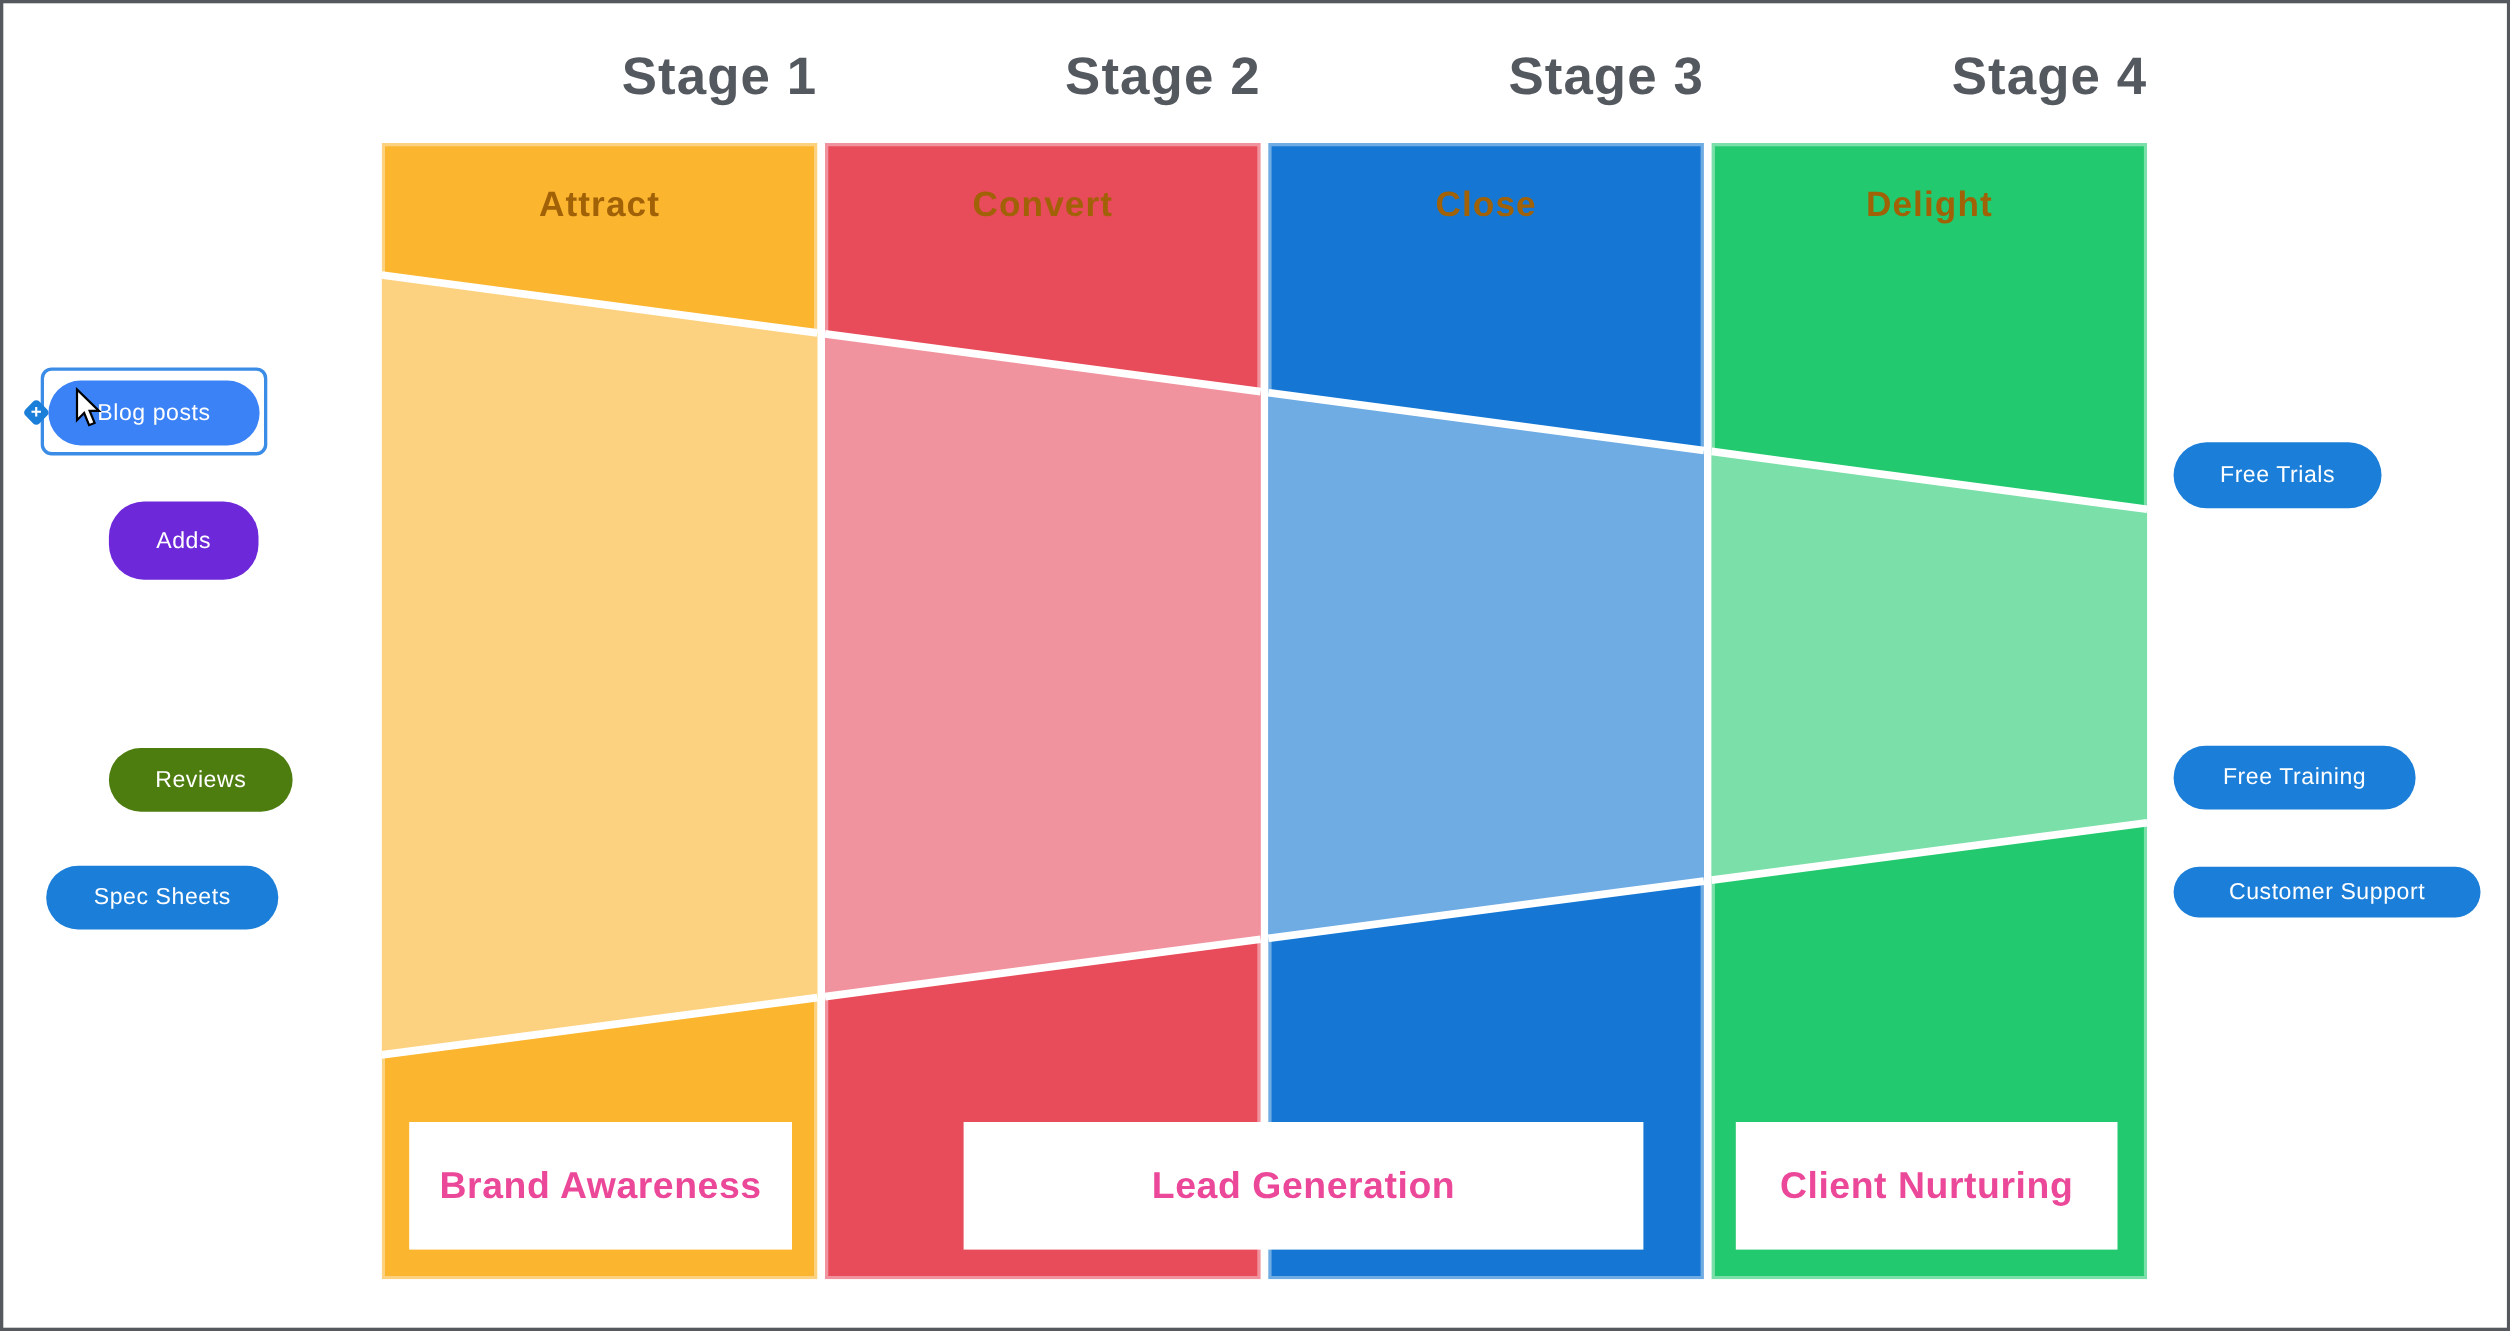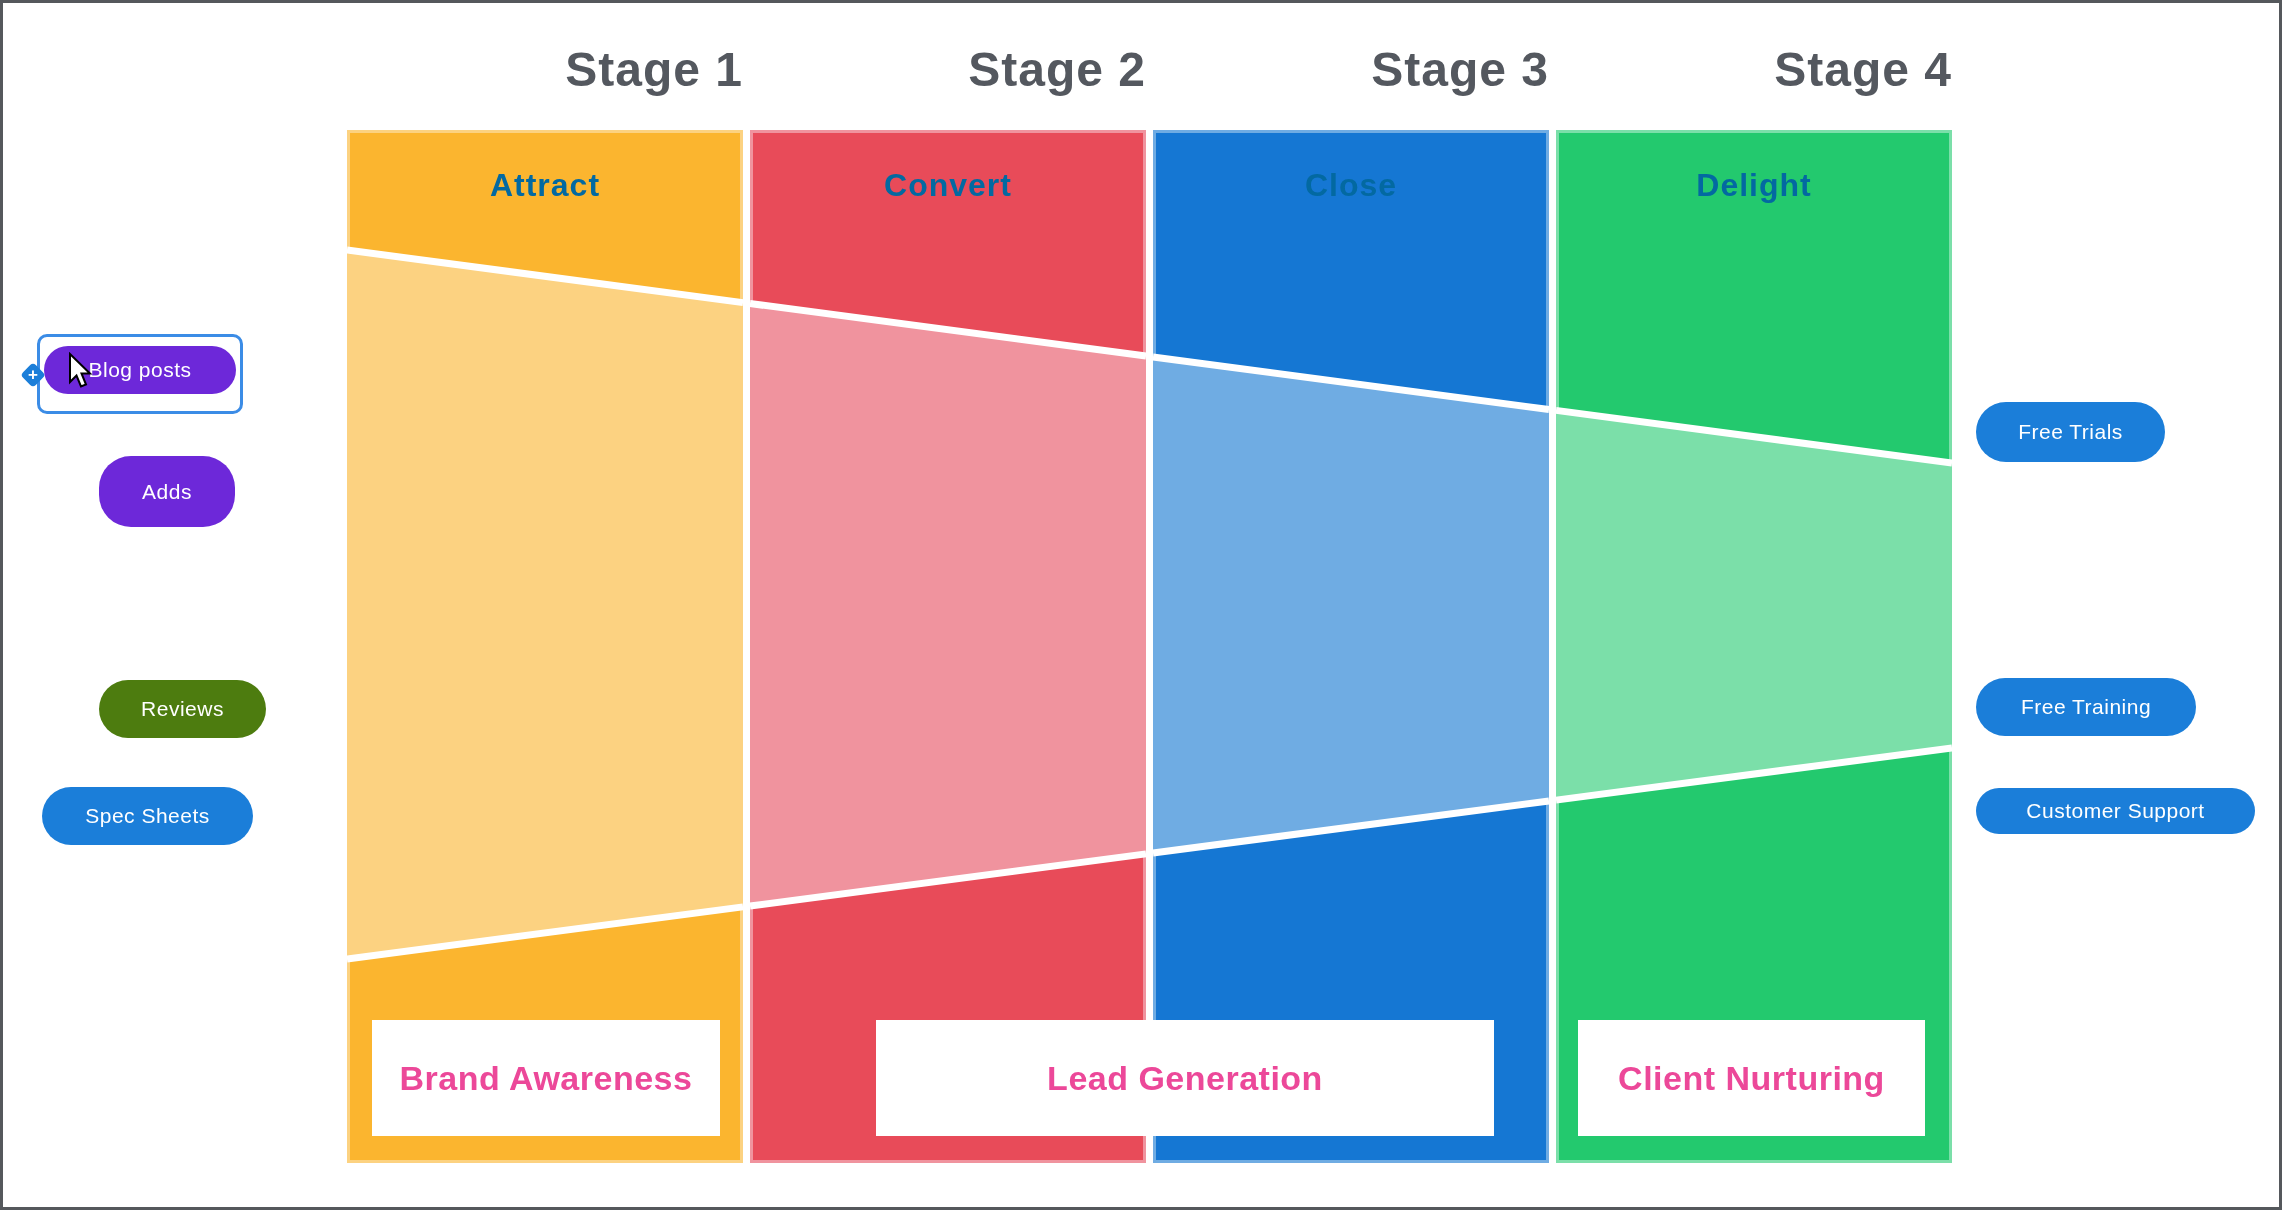--- a/index.html
+++ b/index.html
@@ -9,21 +9,21 @@
     border:3px solid #55585c; overflow:hidden;
   }
   .stage-label {
     position:absolute; top:38px; height:58px; width:396px;
     font-size:48px; font-weight:bold; color:#54585F;
     text-align:right; line-height:58px; letter-spacing:1px;
   }
   .chart-svg { position:absolute; left:344px; top:127px; }
   .col-header {
     position:absolute; top:160px; width:396px; height:44px;
-    font-size:32px; font-weight:bold; color:#0369a1;
+    font-size:32px; font-weight:bold; color:#a16207;
     text-align:center; line-height:44px; letter-spacing:1px;
   }
   .bottom-box {
     position:absolute; top:1017px; height:116px; background:#ffffff;
     display:flex; align-items:center; justify-content:center;
     font-size:34px; font-weight:bold; color:#ec4899; letter-spacing:0.5px;
   }
   .pill {
     position:absolute; border-radius:32px;
     display:flex; align-items:center; justify-content:center;
@@ -87,21 +87,21 @@
   <div class="col-header" style="left:344px">Attract</div>
   <div class="col-header" style="left:747px">Convert</div>
   <div class="col-header" style="left:1150px">Close</div>
   <div class="col-header" style="left:1553px">Delight</div>
 
   <div class="bottom-box" style="left:369px;  width:348px">Brand Awareness</div>
   <div class="bottom-box" style="left:873px;  width:618px">Lead Generation</div>
   <div class="bottom-box" style="left:1575px; width:347px">Client Nurturing</div>
 
   <div class="selection-rect" style="border-color: rgb(59, 140, 230);"></div>
-  <div class="pill" style="left: 41px; top: 343px; width: 192px; height: 48px; background: #6d28d9;">Blog posts</div>
+  <div class="pill" style="left: 41px; top: 343px; width: 192px; height: 59px; background: #3b82f6;">Blog posts</div>
   <div class="plus-handle">
     <span class="diamond" style="background: rgb(27, 126, 217);"></span>
     <span class="plus">+</span>
   </div>
   <svg class="cursor-svg" width="26" height="38" viewBox="0 0 26 38">
     <path d="M3,2 L3,30 L9.5,23.5 L14,34.5 L19,32.5 L14.5,21.5 L23,21.5 Z" fill="#ffffff" stroke="#000000" stroke-width="2" stroke-linejoin="miter"></path>
   </svg>
   <div class="pill" style="left: 96px; top: 453px; width: 136px; height: 71px; background: #6d28d9;">Adds</div>
   <div class="pill" style="left: 96px; top: 677px; width: 167px; height: 58px; background: #4d7c0f;">Reviews</div>
   <div class="pill" style="left: 39px; top: 784px; width: 211px; height: 58px; background: rgb(27, 126, 217);">Spec Sheets</div>

